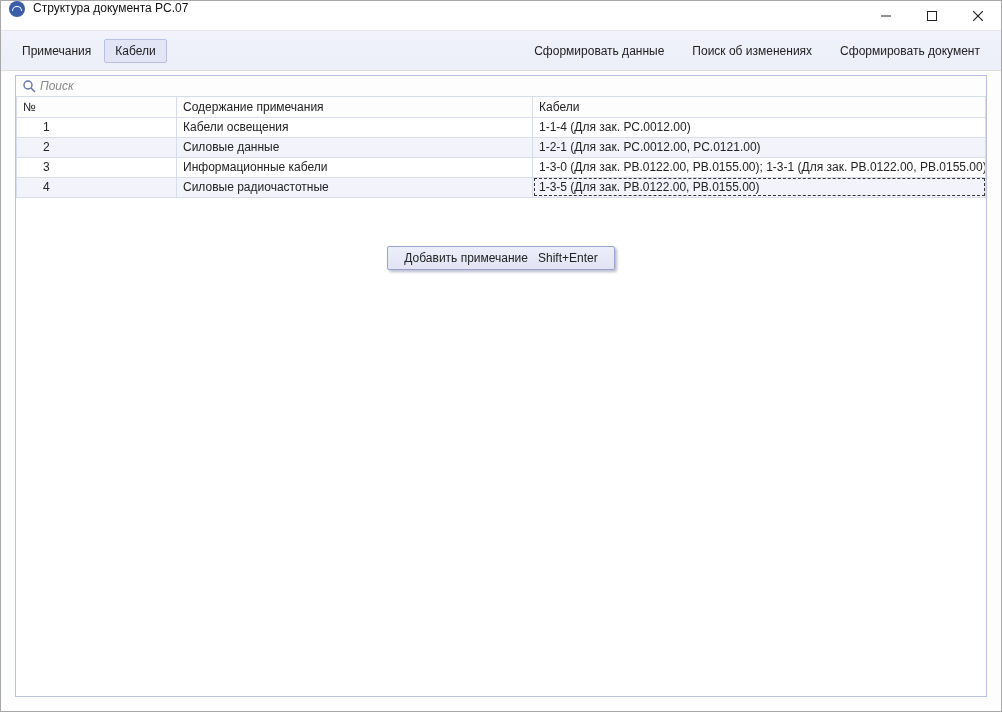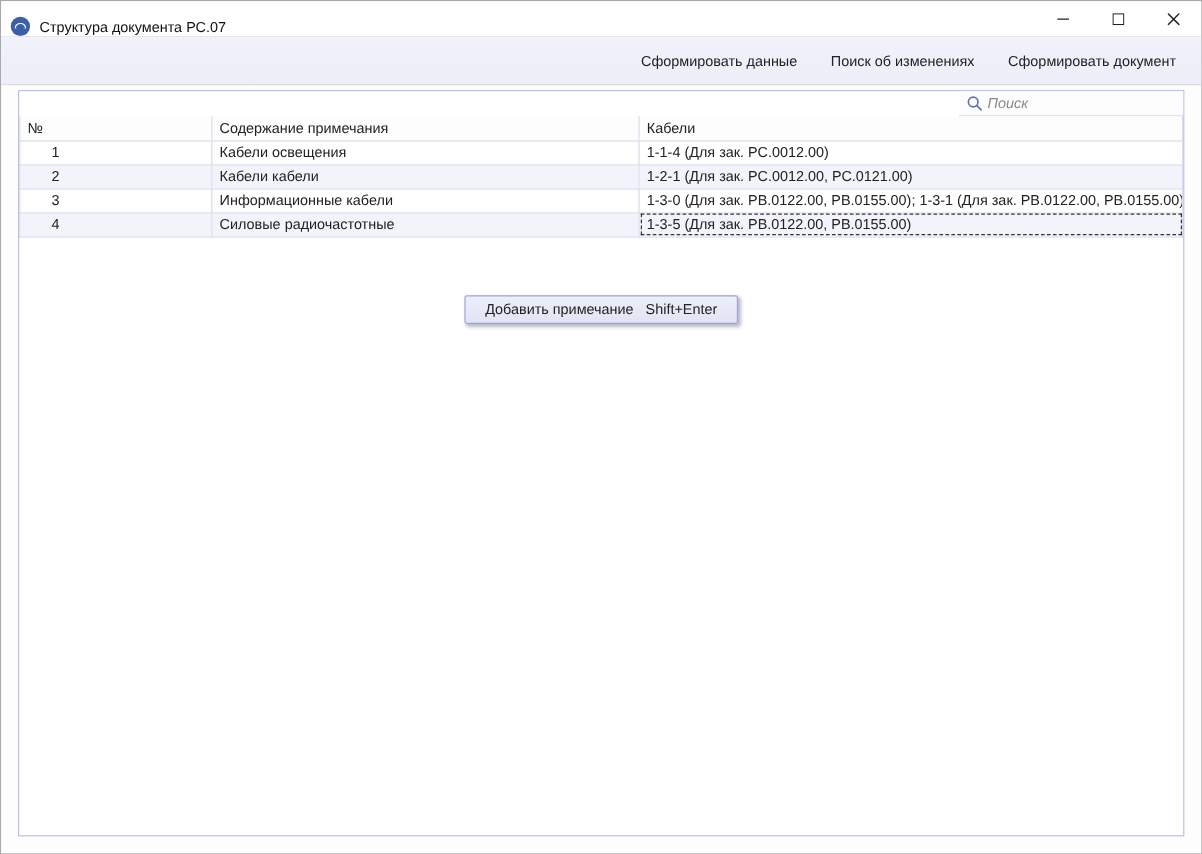--- a/index.html
+++ b/index.html
@@ -15,21 +15,21 @@
     .window {
       width: 1002px;
       height: 712px;
       border: 1px solid #a8a8a8;
       display: flex;
       flex-direction: column;
     }
     .titlebar {
       height: 30px;
       display: flex;
-      align-items: flex-end;
+      align-items: flex-start;
       padding-left: 8px;
       border-bottom: 1px solid #e6e6e6;
       background: #fff;
     }
     .titlebar .app-icon {
       width: 16px; height: 16px;
       border-radius: 50%;
       background: #3a5ea8;
       position: relative;
       margin-right: 8px;
@@ -96,21 +96,20 @@
       background: transparent;
     }
     .main-panel {
       margin: 4px 14px 14px 14px;
       border: 1px solid #b9c0e2;
       flex: 1;
       display: flex;
       flex-direction: column;
       background: #fff;
       position: relative;
-      align-items: flex-end;
     }
     .search-row {
       display: flex;
       align-items: center;
       padding: 3px 6px;
       border-bottom: 1px solid #d7dceb;
       background: #fdfdfe;
       gap: 4px;
     }
     .search-row .search-icon {
@@ -202,20 +201,24 @@
         <svg viewBox="0 0 10 10">
             <line x1="0" y1="0" x2="10" y2="10" stroke="#222" stroke-width="1.2"></line>
             <line x1="10" y1="0" x2="0" y2="10" stroke="#222" stroke-width="1.2"></line>
           </svg>
       </div>
     </div>
   </div>
 
   <div class="content">
     <div class="toolbar">
+      <div class="tabs">
+        <div class="tab">Примечания</div>
+        <div class="tab active">Кабели</div>
+      </div>
       <div class="spacer"></div>
       <div class="tb-btn">Сформировать данные</div>
       <div class="tb-btn">Поиск об изменениях</div>
       <div class="tb-btn">Сформировать документ</div>
     </div>
 
     <div class="main-panel">
       <div class="search-row">
         <span class="search-icon">
           <svg viewBox="0 0 14 14">
@@ -235,21 +238,21 @@
           </tr>
         </thead>
         <tbody>
           <tr>
             <td class="col-num">1</td>
             <td class="col-content">Кабели освещения</td>
             <td class="col-cables">1-1-4 (Для зак. РС.0012.00)</td>
           </tr>
           <tr>
             <td class="col-num">2</td>
-            <td class="col-content">Кабели кабели</td>
+            <td class="col-content">Силовые данные</td>
             <td class="col-cables">1-2-1 (Для зак. РС.0012.00, РС.0121.00)</td>
           </tr>
           <tr>
             <td class="col-num">3</td>
             <td class="col-content">Информационные кабели</td>
             <td class="col-cables">1-3-0 (Для зак. РВ.0122.00, РВ.0155.00); 1-3-1 (Для зак. РВ.0122.00, РВ.0155.00)</td>
           </tr>
           <tr class="selected">
             <td class="col-num">4</td>
             <td class="col-content">Силовые радиочастотные</td>

